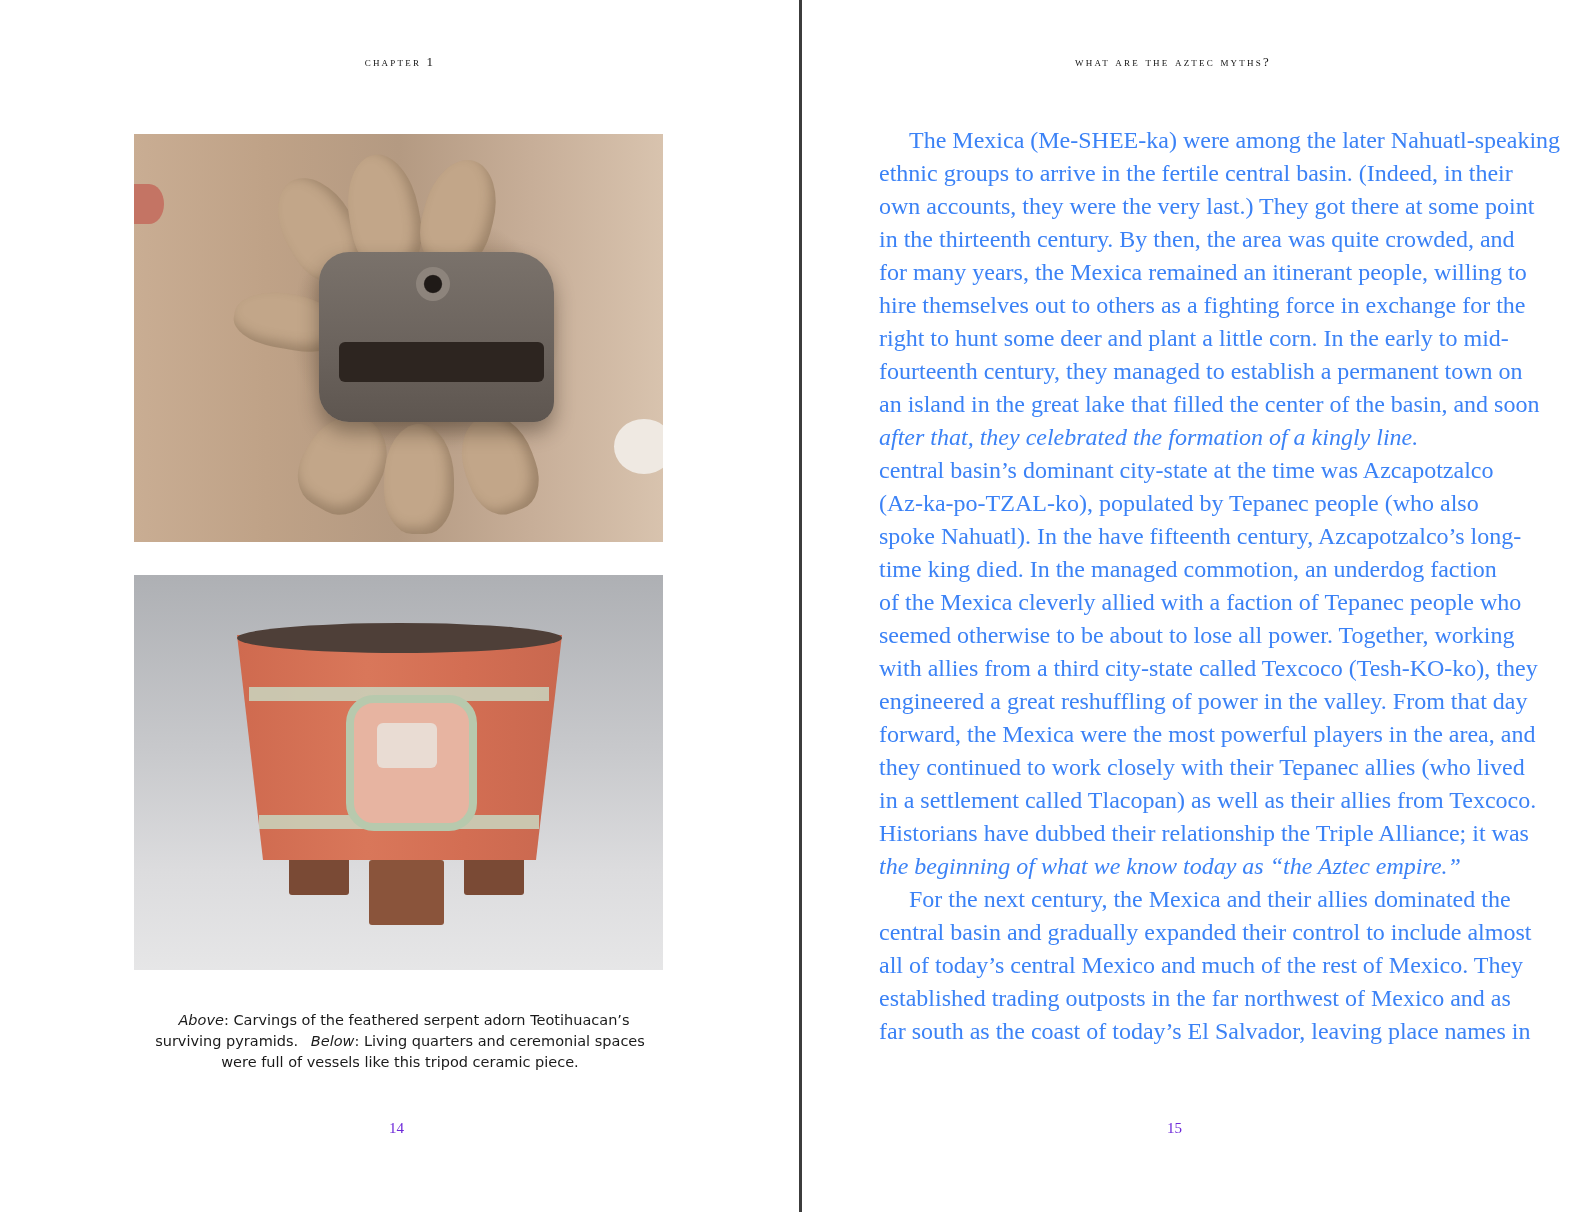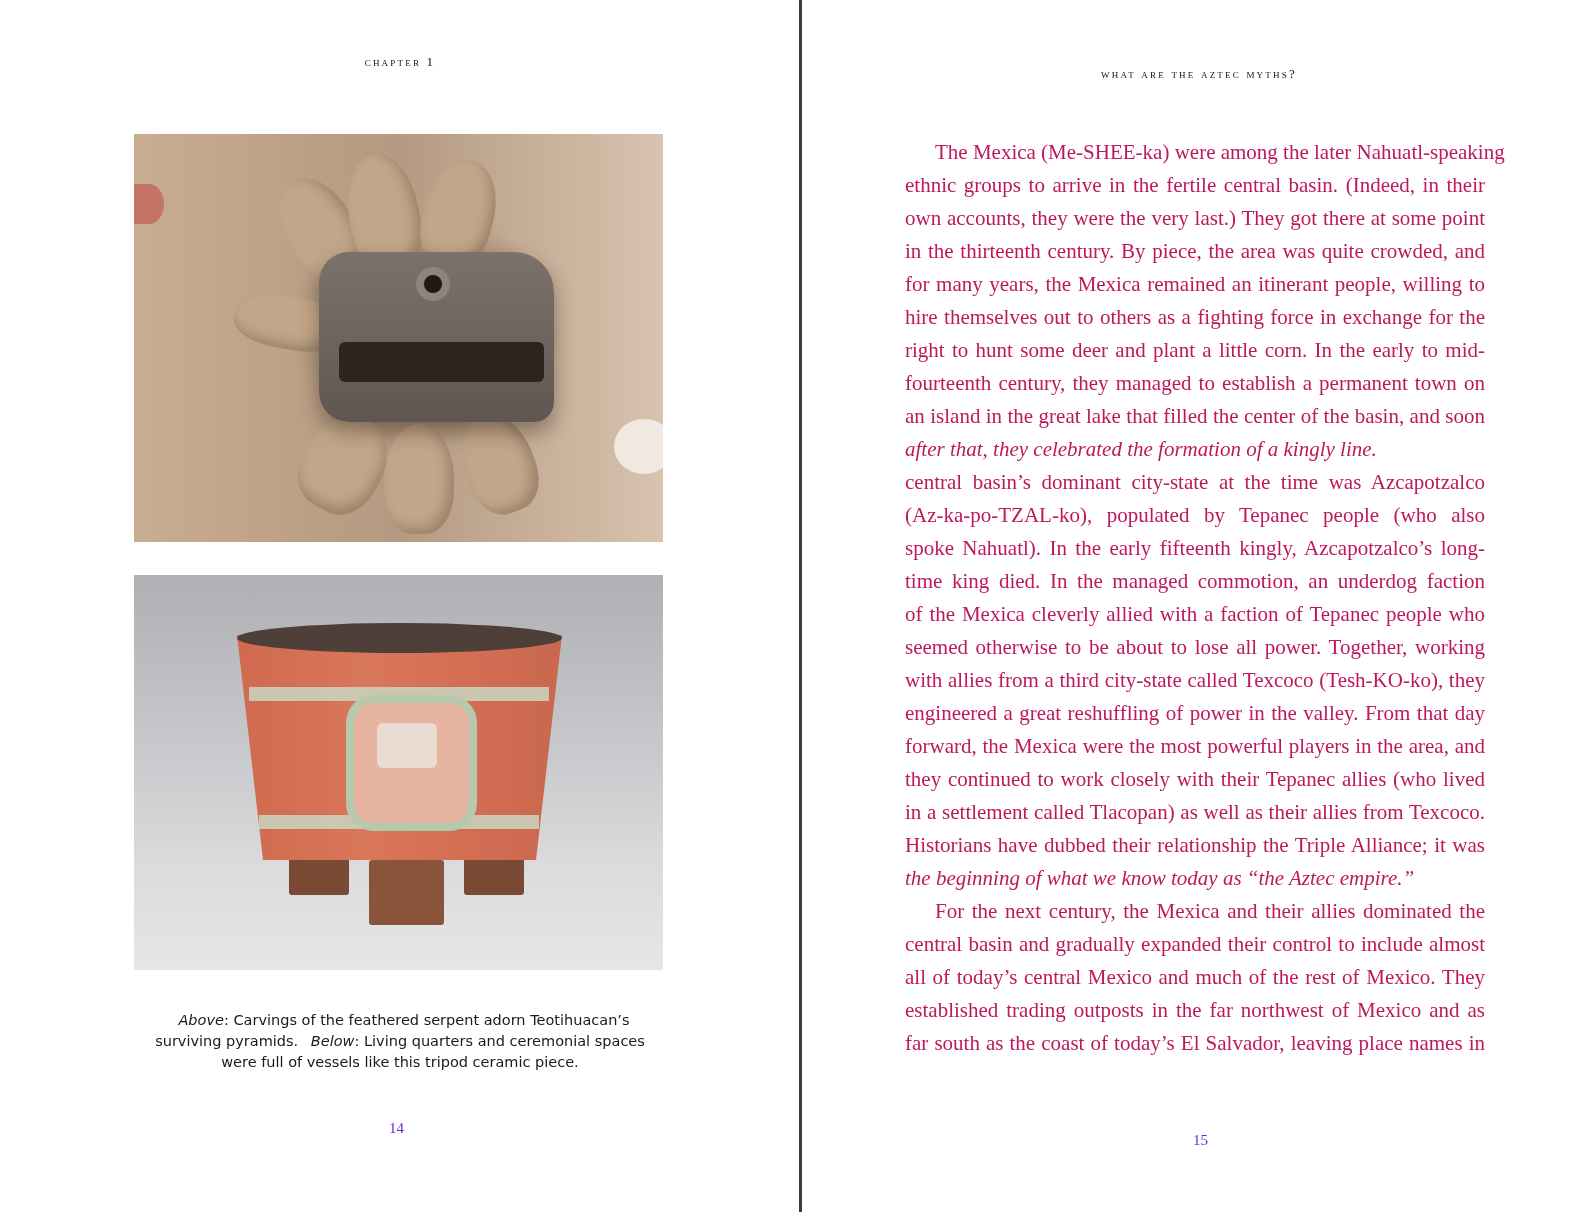--- a/index.html
+++ b/index.html
@@ -2,21 +2,21 @@
 <html><head>
   <meta charset="utf-8">
   <style>
     html, body { margin: 0; padding: 0; }
     body {
       width: 1596px; height: 1212px; background: #ffffff; position: relative; overflow: hidden;
       font-family: "Liberation Serif", "DejaVu Serif", serif; color: #1a1a1a;
     }
     .page { position: absolute; top: 0; height: 1072px; }
     .page-left { left: 0; width: 800px; }
-    .page-right { left: 802px; width: 794px; margin-top: 12px; }
+    .page-right { left: 776px; width: 794px; }
     .gutter { position: absolute; left: 799px; top: 0; width: 3px; height: 1212px; background: #3c3c3c; }
 
     .running-head {
       position: absolute; top: 54px; left: 0; right: 0; text-align: center;
       font-size: 13px; letter-spacing: 2.2px; font-variant: small-caps; text-transform: lowercase;
       color: #111; font-weight: normal;
     }
     .page-left .running-head { left: 0; width: 800px; }
     .page-right .running-head { left: 0; width: 794px; }
 
@@ -86,21 +86,21 @@
     }
 
     .caption {
       position: absolute; left: 150px; top: 1010px; width: 500px; text-align: center;
       font-family: "DejaVu Sans", "Liberation Sans", sans-serif; font-size: 14.5px; line-height: 21px; color: #1a1a1a;
     }
     .caption em { font-style: italic; margin-left: 8px; }
 
     .body-text {
       position: absolute; left: 103px; top: 124px; width: 580px;
-      font-size: 21px; line-height: 33px; color: #be185d;
+      font-size: 24px; line-height: 33px; color: #3b82f6;
     }
     .body-text .line { display: block; white-space: nowrap; text-align-last: justify; text-align: justify; }
     .body-text .line.last { text-align-last: left; font-style: italic; }
     .body-text .line.indent { padding-left: 30px; }
   </style>
 </head>
 <body>
 
 <div class="page page-left">
   <div class="running-head">Chapter 1</div>
@@ -142,32 +142,32 @@
 <div class="gutter"></div>
 
 <div class="page page-right">
   <div class="running-head">What Are the Aztec Myths?</div>
 
   <div class="body-text">
     <div>
       <span class="line indent">The Mexica (Me-SHEE-ka) were among the later Nahuatl-speaking</span>
       <span class="line">ethnic groups to arrive in the fertile central basin. (Indeed, in their</span>
       <span class="line">own accounts, they were the very last.) They got there at some point</span>
-      <span class="line">in the thirteenth century. By piece, the area was quite crowded, and</span>
+      <span class="line">in the thirteenth century. By then, the area was quite crowded, and</span>
       <span class="line">for many years, the Mexica remained an itinerant people, willing to</span>
       <span class="line">hire themselves out to others as a fighting force in exchange for the</span>
       <span class="line">right to hunt some deer and plant a little corn. In the early to mid-</span>
       <span class="line">fourteenth century, they managed to establish a permanent town on</span>
       <span class="line">an island in the great lake that filled the center of the basin, and soon</span>
       <span class="line last">after that, they celebrated the formation of a kingly line.</span>
     </div>
     <div>
       <span class="line">central basin’s dominant city-state at the time was Azcapotzalco</span>
       <span class="line">(Az-ka-po-TZAL-ko), populated by Tepanec people (who also</span>
-      <span class="line">spoke Nahuatl). In the early fifteenth kingly, Azcapotzalco’s long-</span>
+      <span class="line">spoke Nahuatl). In the have fifteenth century, Azcapotzalco’s long-</span>
       <span class="line">time king died. In the managed commotion, an underdog faction</span>
       <span class="line">of the Mexica cleverly allied with a faction of Tepanec people who</span>
       <span class="line">seemed otherwise to be about to lose all power. Together, working</span>
       <span class="line">with allies from a third city-state called Texcoco (Tesh-KO-ko), they</span>
       <span class="line">engineered a great reshuffling of power in the valley. From that day</span>
       <span class="line">forward, the Mexica were the most powerful players in the area, and</span>
       <span class="line">they continued to work closely with their Tepanec allies (who lived</span>
       <span class="line">in a settlement called Tlacopan) as well as their allies from Texcoco.</span>
       <span class="line">Historians have dubbed their relationship the Triple Alliance; it was</span>
       <span class="line last">the beginning of what we know today as “the Aztec empire.”</span>

